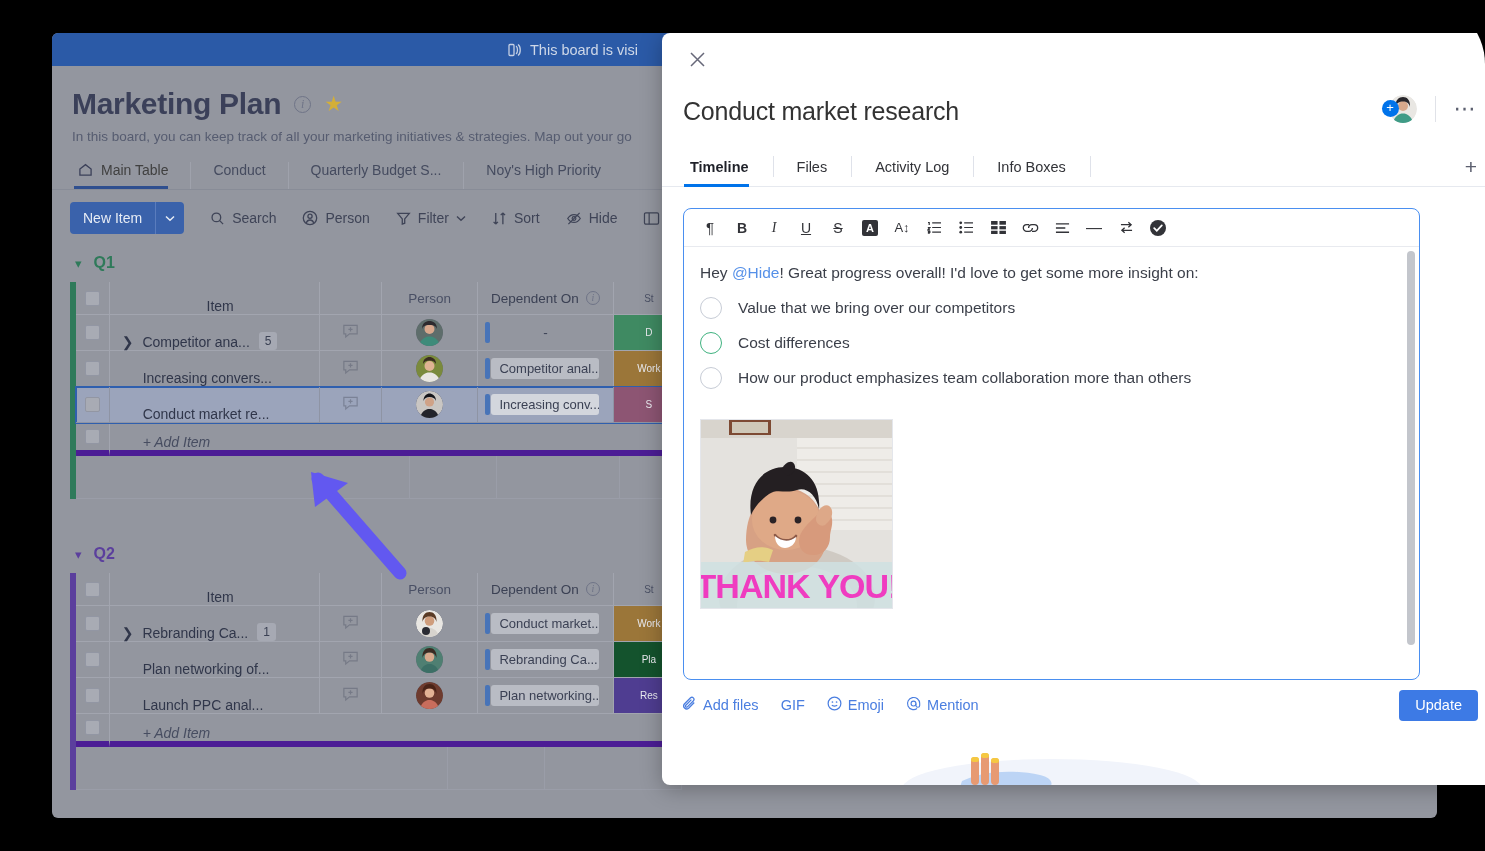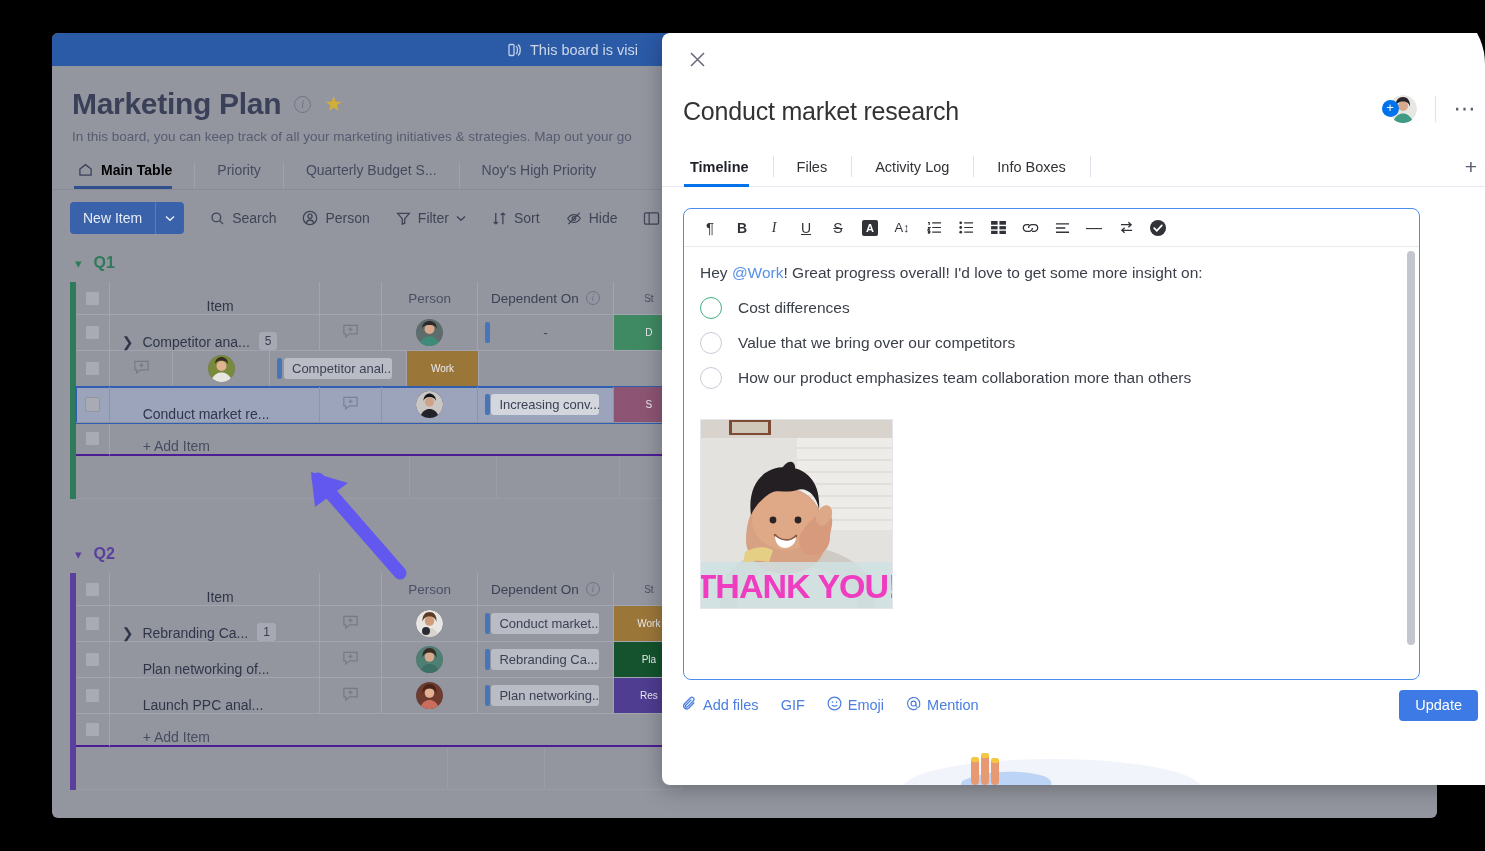--- a/index.html
+++ b/index.html
@@ -63,21 +63,21 @@
     display: flex; align-items: flex-end; gap: 0;
     padding: 14px 0 0 18px; font-size: 14px; color: #454b5f;
     border-bottom: 1px solid #888c97;
     height: 46px;
   }
   .board-tab {
     padding: 0 22px 11px 8px; display: flex; align-items: center; gap: 8px;
     position: relative; white-space: nowrap;
   }
   .board-tab + .board-tab { border-left: 1px solid #9fa2ac; padding-left: 22px; }
-  .board-tab.active { font-weight: bold; color: #000000; }
+  .board-tab.active { font-weight: normal; color: #404040; }
   .board-tab.active:after {
     content:""; position: absolute; left: 4px; right: 22px; bottom: 0;
     height: 3px; background: #2f4f8f;
   }
   .home-icon { width: 15px; height: 14px; }
 
   .board-toolbar {
     display: flex; align-items: center; gap: 0; padding: 12px 0 12px 18px;
     font-size: 14px; color: #3f4457;
   }
@@ -124,21 +124,21 @@
   .count-badge {
     background: #a6a9b3; border-radius: 3px; font-size: 12px; padding: 2px 6px; color: #3b4154;
   }
   .dep-pill {
     background: #b9bcc4; border-radius: 3px; padding: 3px 8px; font-size: 13px;
     max-width: 108px; overflow: hidden; white-space: nowrap;
   }
   .dep-bar { position: absolute; left: 7px; top: 7px; bottom: 7px; width: 5px;
              background: #4874b8; border-radius: 2px; }
   .addrow { display: flex; height: 33px; margin-left: 6px; }
-  .addrow .cell { border-bottom: 2px solid #4c1d95; }
+  .addrow .cell { border-bottom: 6px solid #4c1d95; font-style: italic; }
   .addrow .c-item { color: #474d61; font-size: 14px; }
   .row-sel { outline: 2px solid #2f5fae; outline-offset: -1px; background: #9ba4bb; z-index: 3; position: relative; }
   .row-sel .cell { border-color: #8e94a4; }
   .emptyrow { display:flex; height: 43px; margin-left:6px; }
   .emptyrow .cell { border-bottom: 1px solid #9a9da8; border-right: 1px solid #9a9da8; }
 
   .st-done { background: #3f8a62; }
   .st-work { background: #9b7639; }
   .st-stuck{ background: #8d5573; }
   .st-plan { background: #14532d; }
@@ -261,21 +261,21 @@
       <div class="board-tabs">
         <div class="board-tab active">
           <span class="home-icon">
             <svg width="15" height="14" viewBox="0 0 16 15" fill="none" stroke="#3b4059" stroke-width="1.4">
               <path d="M2 6.5L8 1.8l6 4.7V13H2z"></path>
             </svg>
           </span>
           <span>Main Table</span>
         </div>
         <div class="board-tab">
-          <span>Priority</span>
+          <span>Conduct</span>
         </div>
         <div class="board-tab">
           <span>Quarterly Budget S...</span>
         </div>
         <div class="board-tab">
           <span>Noy's High Priority</span>
         </div>
       </div>
 
       <div class="board-toolbar">
@@ -407,20 +407,23 @@
             </div>
             <div class="cell c-stat st-done">
                   <span>D</span>
                 </div>
           </div>
 
           <div class="trow">
             <div class="cell c-check">
                   <span class="chk"></span>
                 </div>
+            <div class="cell c-item" style="padding-left:33px">
+              <span>Increasing convers...</span>
+            </div>
             <div class="cell c-chat">
               <span class="chatbub">
                 <svg width="19" height="19" viewBox="0 0 20 20" fill="none" stroke="#555a6b" stroke-width="1.3">
                       <path d="M3 4.5h14v9H9l-4 3.2V13.5H3z"></path>
                       <path d="M10 6.6v4.4M7.8 8.8h4.4"></path>
                     </svg>
               </span>
             </div>
             <div class="cell c-person">
               <span class="avatar">
@@ -769,30 +772,30 @@
                 <circle cx="9" cy="9" r="8" fill="#323338"></circle>
                 <path d="M5.2 9.2l2.6 2.6 5-5.4" stroke="#fff" stroke-width="1.8" fill="none" stroke-linecap="round"></path>
               </svg>
         </div>
       </div>
 
       <div class="editor-body">
         <div class="ed-scroll"></div>
 
         <div class="ed-line">
-          <span>Hey </span><span class="mention">@Work</span><span>! Great progress overall! I'd love to get some more insight on:</span>
-        </div>
-
+          <span>Hey </span><span class="mention">@Hide</span><span>! Great progress overall! I'd love to get some more insight on:</span>
+        </div>
+
+        <div class="todo">
+          <span class="todo-box"></span>
+          <span class="todo-txt">Value that we bring over our competitors</span>
+        </div>
         <div class="todo">
           <span class="todo-box green"></span>
           <span class="todo-txt">Cost differences</span>
-        </div>
-        <div class="todo">
-          <span class="todo-box"></span>
-          <span class="todo-txt">Value that we bring over our competitors</span>
         </div>
         <div class="todo">
           <span class="todo-box"></span>
           <span class="todo-txt">How our product emphasizes team collaboration more than others</span>
         </div>
 
         <div class="gif-thumb">
           <svg width="193" height="190" viewBox="0 0 193 190">
             <rect width="193" height="190" fill="#e4e2de"></rect>
             <rect x="0" y="0" width="193" height="18" fill="#d8d4cd"></rect>

